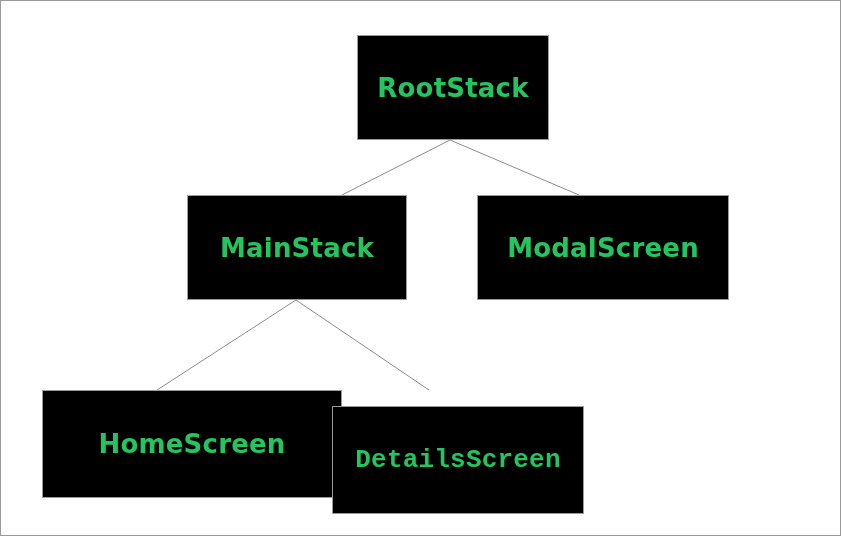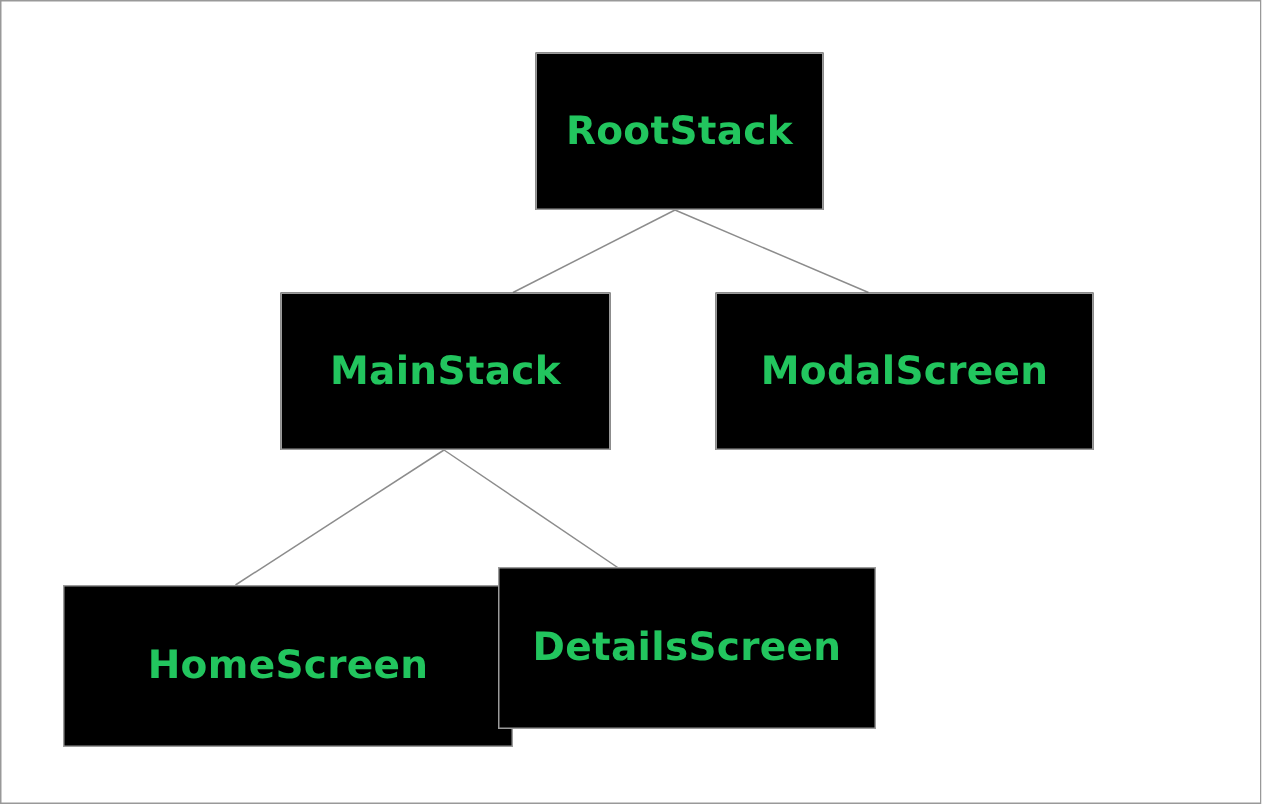--- a/index.html
+++ b/index.html
@@ -76,17 +76,17 @@
   </div>
 
   <div class="node" id="node-modal-screen" style="left: 476px; top: 194px; width: 252px; height: 105px; background: rgb(0, 0, 0); border-color: rgb(154, 154, 154); color: rgb(255, 255, 255);">
     <span class="node-label">ModalScreen</span>
   </div>
 
   <div class="node" id="node-home-screen" style="left: 41px; top: 389px; width: 300px; height: 108px; background: rgb(0, 0, 0); border-color: rgb(154, 154, 154); color: rgb(255, 255, 255);">
     <span class="node-label">HomeScreen</span>
   </div>
 
-  <div class="node" id="node-details-screen" style="left: 331px; top: 377px; width: 252px; height: 108px; background: rgb(0, 0, 0); border-color: rgb(154, 154, 154); color: rgb(255, 255, 255);">
+  <div class="node" id="node-details-screen" style="left: 331px; top: 405px; width: 252px; height: 108px; background: rgb(0, 0, 0); border-color: rgb(154, 154, 154); color: rgb(255, 255, 255); font-family: Liberation Mono, monospace;">
     <span class="node-label">DetailsScreen</span>
   </div>
 
 </div>
 
 </body></html>

